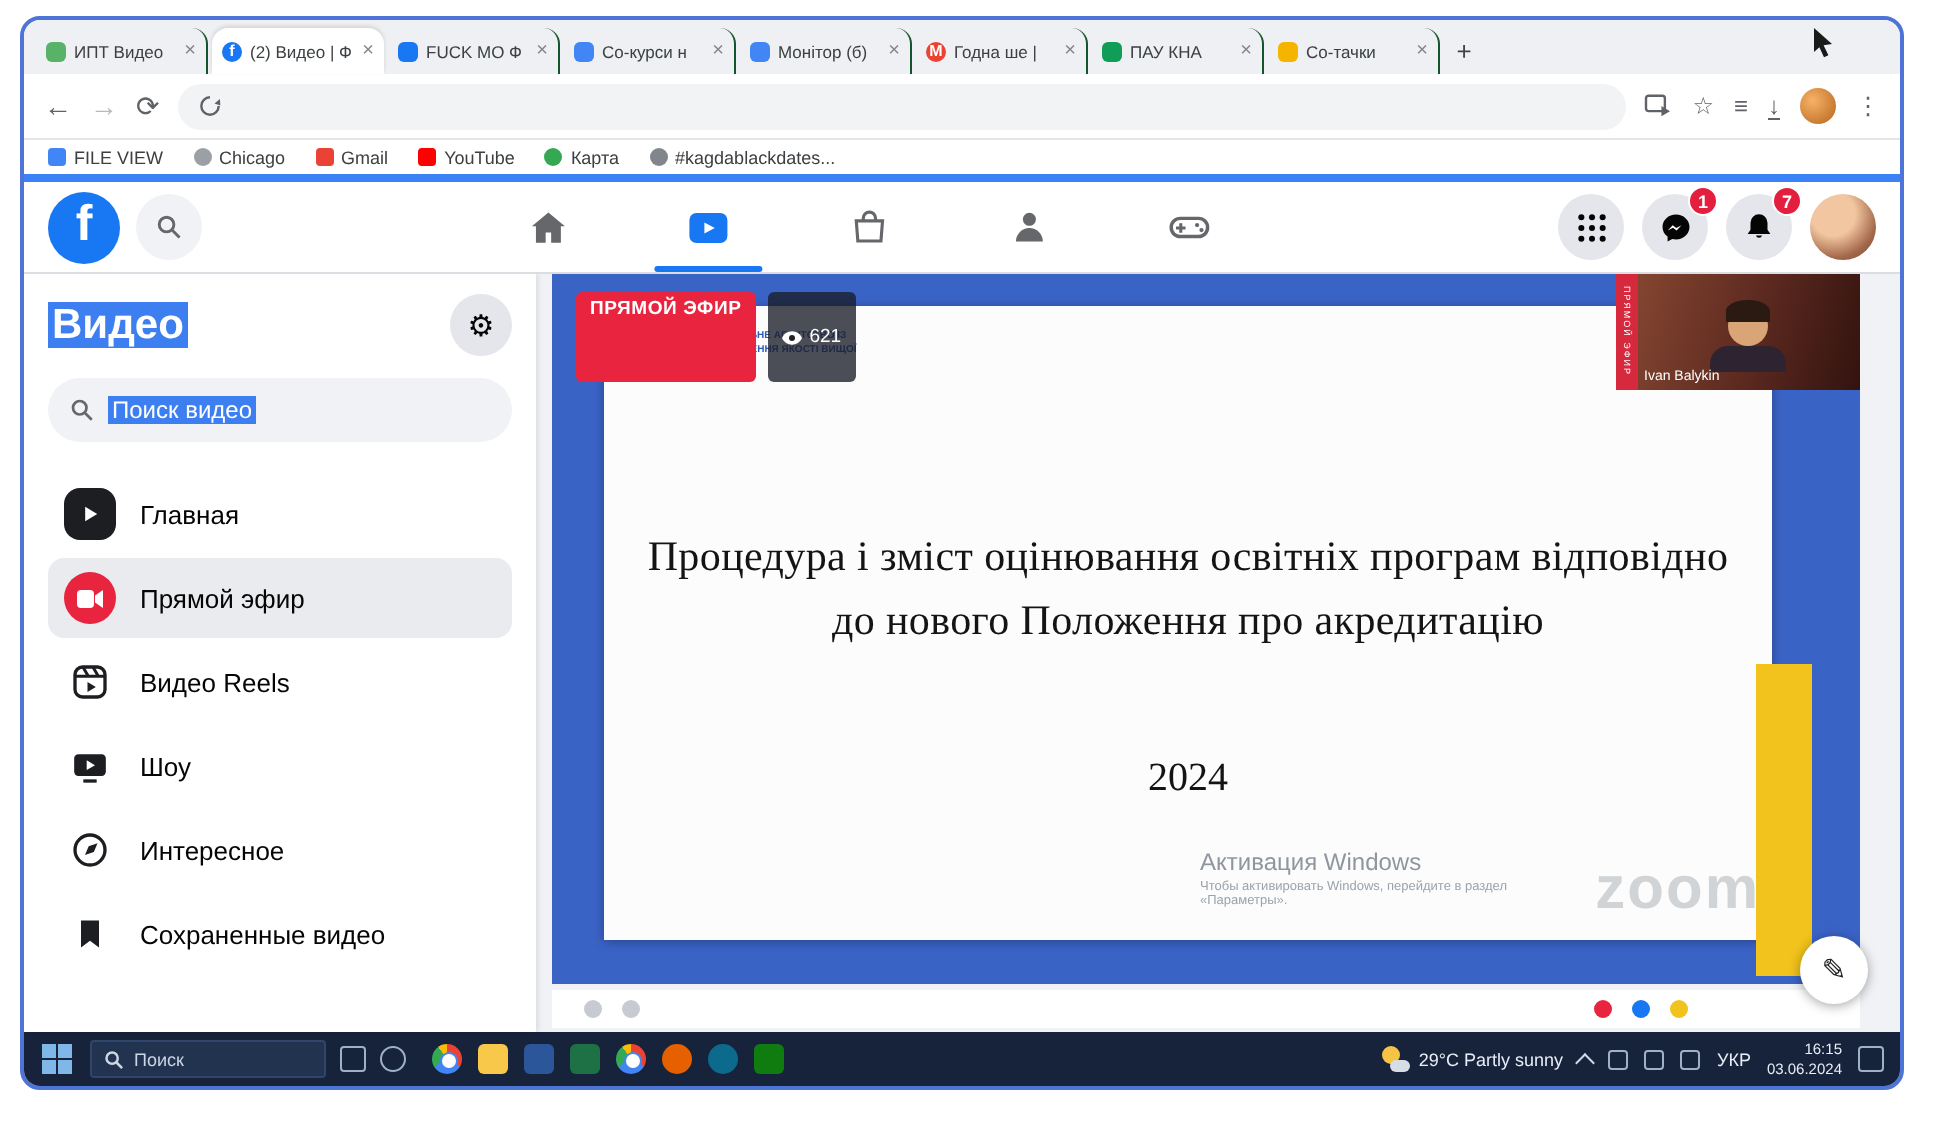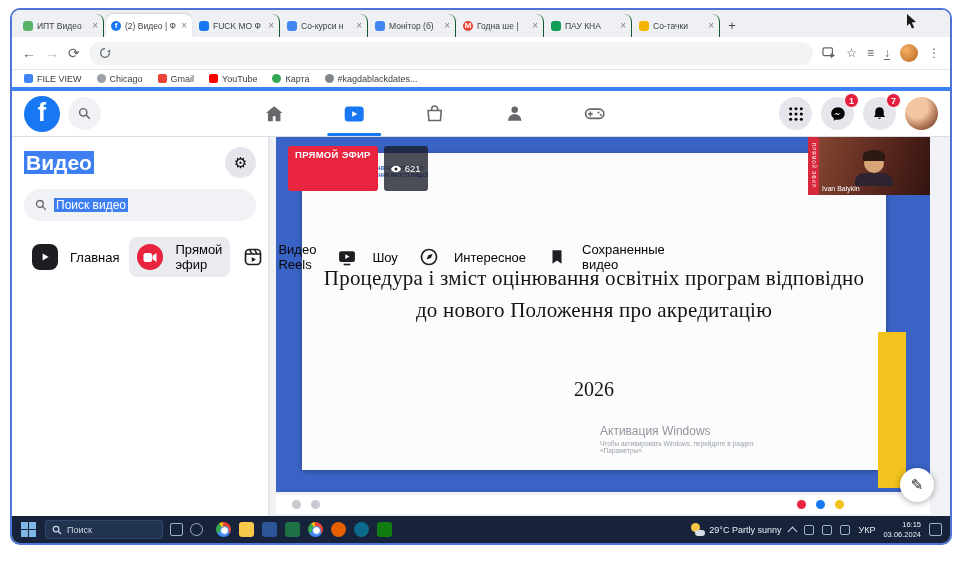--- a/index.html
+++ b/index.html
@@ -44,21 +44,21 @@
   .avatar{width:33px;height:33px;border-radius:50%;background:radial-gradient(circle at 35% 30%,#f2c6a0 0 35%,#a3684a 70%,#6d4631)}
 
   
   .content{flex:1;display:flex;background:#f0f2f5;min-height:0}
   .sidebar{width:256px;background:#fff;padding:10px 12px;box-shadow:1px 0 3px rgba(0,0,0,.1);z-index:2;flex:none}
   .side-head{display:flex;align-items:center;justify-content:space-between}
   .side-title{font-size:21px;font-weight:bold;color:#050505}
   .sel-blue{background:#3d7ff0;color:#fff;padding:0 2px}
   .gear-btn{width:31px;height:31px;border-radius:50%;background:#e4e6eb;display:flex;align-items:center;justify-content:center;font-size:15px;color:#050505}
   .side-search{margin-top:11px;height:32px;background:#f0f2f5;border-radius:16px;display:flex;align-items:center;gap:7px;padding:0 11px;font-size:12px;color:#65676b}
-  .side-items{margin-top:16px;display:flex;flex-direction:row;gap:2px}
+  .side-items{margin-top:16px;display:flex;flex-direction:column;gap:2px}
   .sitem{display:flex;align-items:center;gap:12px;height:40px;padding:0 8px;border-radius:8px;font-size:13px;font-weight:500;color:#050505}
   .sitem.active{background:#e9ebee}
   .sicon{width:26px;height:26px;flex:none;display:flex;align-items:center;justify-content:center}
   .sicon.dark{background:#1c1e21;border-radius:8px}
   .sicon.red{background:#e8243f;border-radius:50%}
 
   
   .main{flex:1;display:flex;flex-direction:column;padding:0 20px 2px 8px;min-width:0;position:relative}
   .video{flex:1;background:#3a63c6;position:relative;min-height:0}
   .slide{position:absolute;left:26px;right:44px;top:16px;bottom:22px;background:#fcfcfd;box-shadow:0 1px 5px rgba(0,0,0,.3)}
@@ -368,25 +368,26 @@
 
         <div class="slide">
           <div class="slide-logo">
             <svg width="26" height="26" viewBox="0 0 26 26">
               <rect width="26" height="26" rx="4" fill="#2e5ab6"></rect>
               <path d="M3 23A14 14 0 0117 9v14z" fill="#f2c31c"></path>
             </svg>
             <div class="logo-text">Національне агентство із забезпечення якості вищої освіти</div>
           </div>
           <div class="slide-title">Процедура і зміст оцінювання освітніх програм відповідно до нового Положення про акредитацію</div>
-          <div class="slide-year">2026</div>
+          <div class="slide-year">2024</div>
           <div class="wm">
             <div class="wm-title">Активация Windows</div>
             <div class="wm-sub">Чтобы активировать Windows, перейдите в раздел «Параметры».</div>
           </div>
+          <div class="zoom-wm">zoom</div>
         </div>
 
         <div class="yellow-bar"></div>
 
         <div class="speaker">
           <div class="spk-strip">ПРЯМОЙ ЭФИР</div>
           <div class="spk-face"></div>
           <div class="spk-name">Ivan Balykin</div>
         </div>
       </div>

